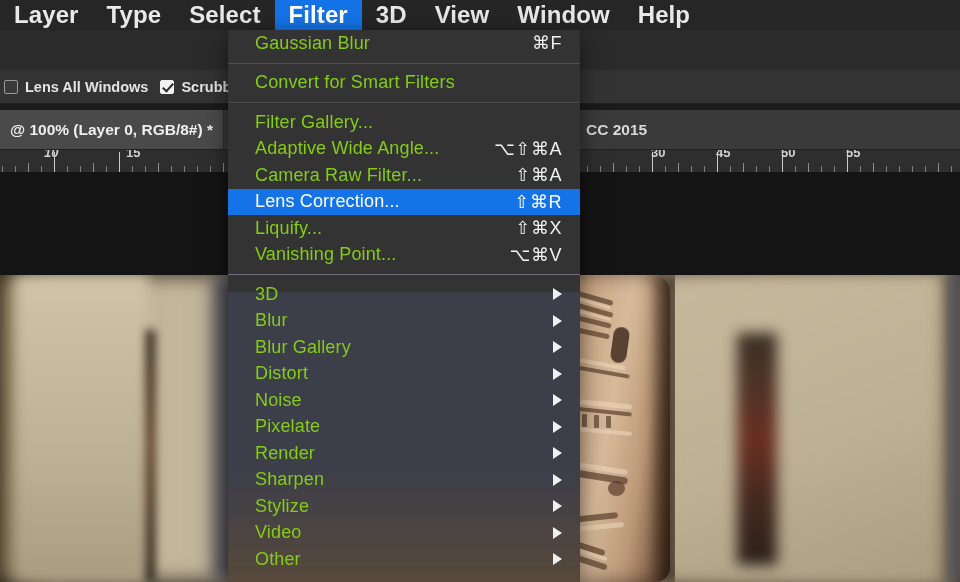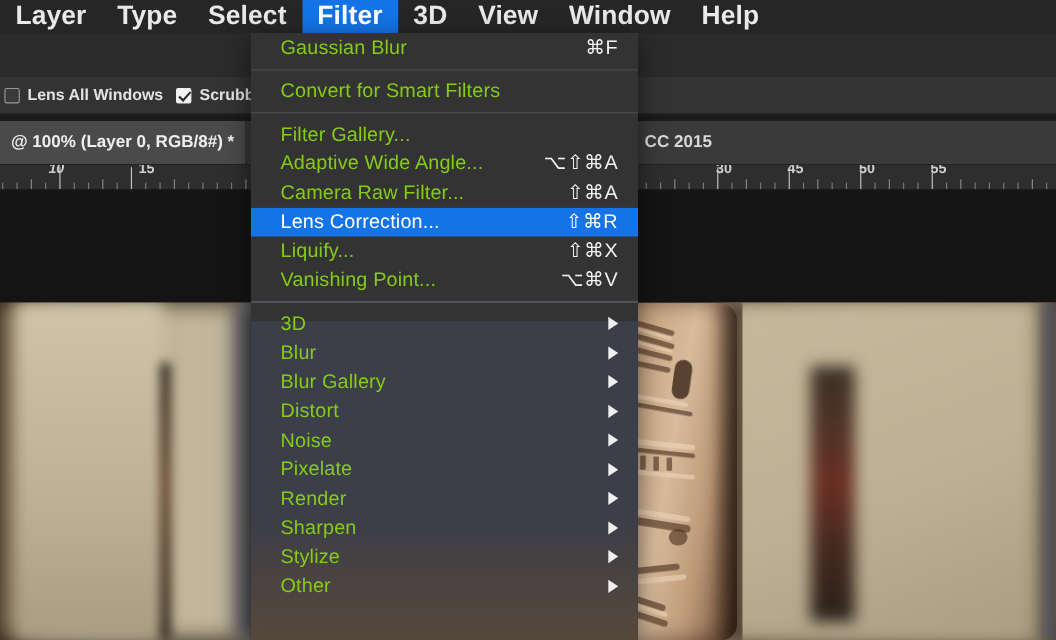--- a/index.html
+++ b/index.html
@@ -432,19 +432,23 @@
         </div>
         <div class="mi">
           <span class="mi-label">Sharpen</span>
           <span class="mi-arrow"></span>
         </div>
         <div class="mi">
           <span class="mi-label">Stylize</span>
           <span class="mi-arrow"></span>
         </div>
         <div class="mi">
+          <span class="mi-label">Video</span>
+          <span class="mi-arrow"></span>
+        </div>
+        <div class="mi">
           <span class="mi-label">Other</span>
           <span class="mi-arrow"></span>
         </div>
       </div>
   </div>
 
 </div>
 
 </body></html>

